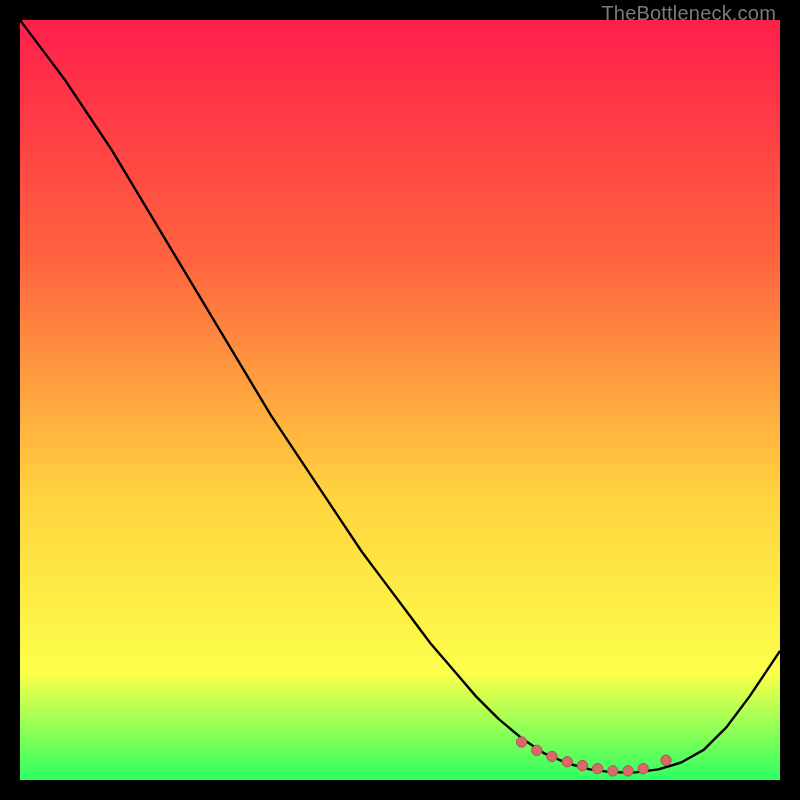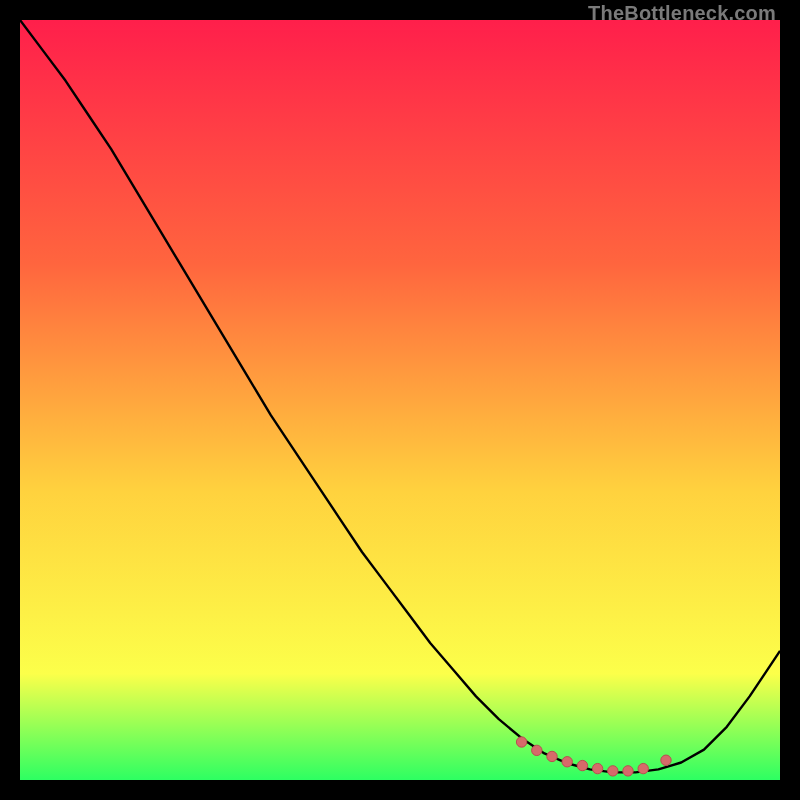--- a/index.html
+++ b/index.html
@@ -25,21 +25,21 @@
     top: 0;
     width: 760px;
     height: 760px;
   }
   .watermark {
     position: absolute;
     top: 2px;
     right: 24px;
     color: #7a7a7a;
     font-size: 20px;
-    font-weight: 700;
+    font-weight: 400;
     letter-spacing: 0.2px;
     user-select: none;
   }
   svg { display: block; }
 </style>
 </head>
 <body>
 
 <div class="watermark">TheBottleneck.com</div>
 

